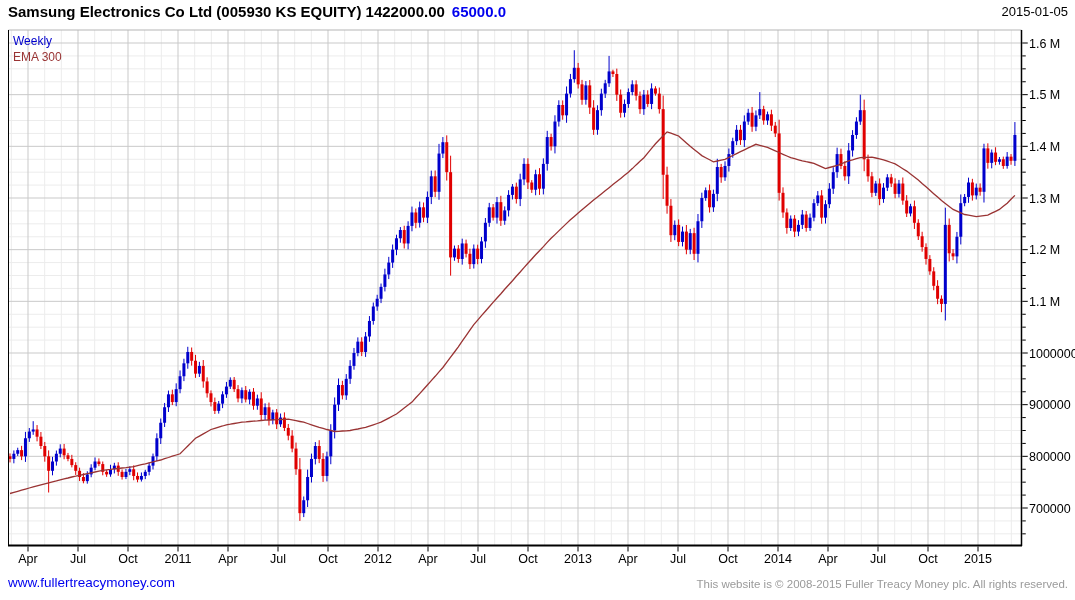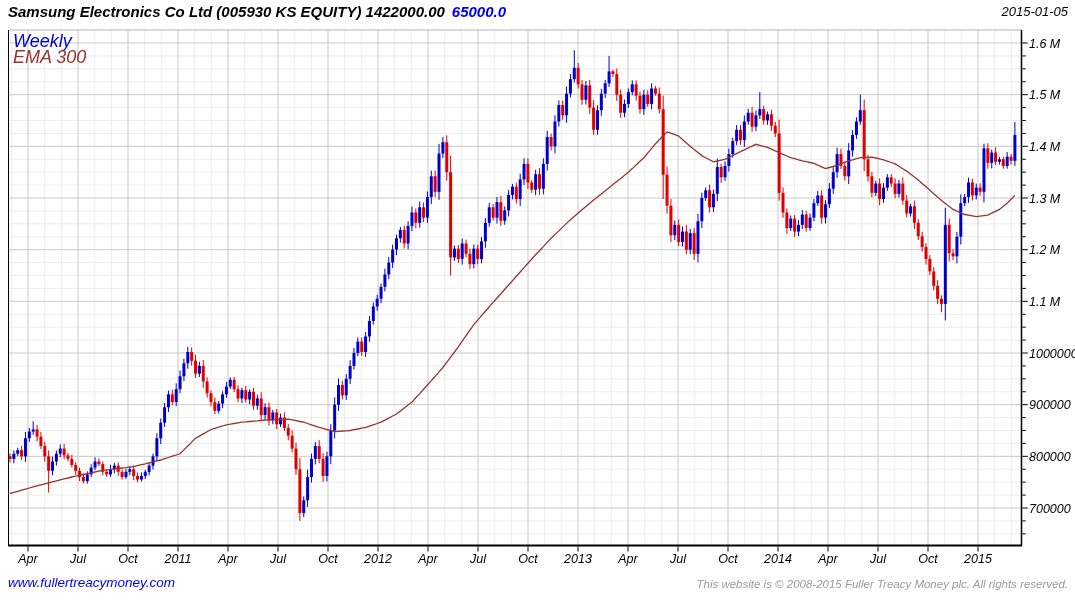--- a/index.html
+++ b/index.html
@@ -1,22 +1,22 @@
 <!DOCTYPE html>
 <html><head>
 <meta charset="utf-8">
 <style>
   html,body{margin:0;padding:0;background:#ffffff;}
   #chart-window{position:relative;width:1075px;height:600px;background:#ffffff;overflow:hidden;
-    font-family:"Liberation Sans", sans-serif;font-style:italic;}
+    font-family:"Liberation Sans", sans-serif;}
   #chart-svg{position:absolute;left:0;top:0;}
   .hdr{position:absolute;left:8px;top:3px;font-size:15px;font-weight:bold;color:#000;white-space:nowrap;}
   .hdr .chg{color:#0000ee;margin-left:7px;}
   .hdr-date{position:absolute;right:7px;top:4px;font-size:13px;color:#000;}
-  .legend{position:absolute;left:13px;top:33px;line-height:16px;font-size:18px;}
+  .legend{position:absolute;left:13px;top:33px;line-height:16px;font-size:12px;}
   .legend .l1{color:#0000cc;}
   .legend .l2{color:#993333;}
   .footer-link{position:absolute;left:8px;top:575px;font-size:13.5px;color:#0000ee;text-decoration:none;}
   .footer-copy{position:absolute;right:7px;top:578px;font-size:11.5px;color:#9a9a9a;}
   text{font-family:"Liberation Sans", sans-serif;}
 </style>
 </head>
 <body>
 
 <div id="chart-window">

